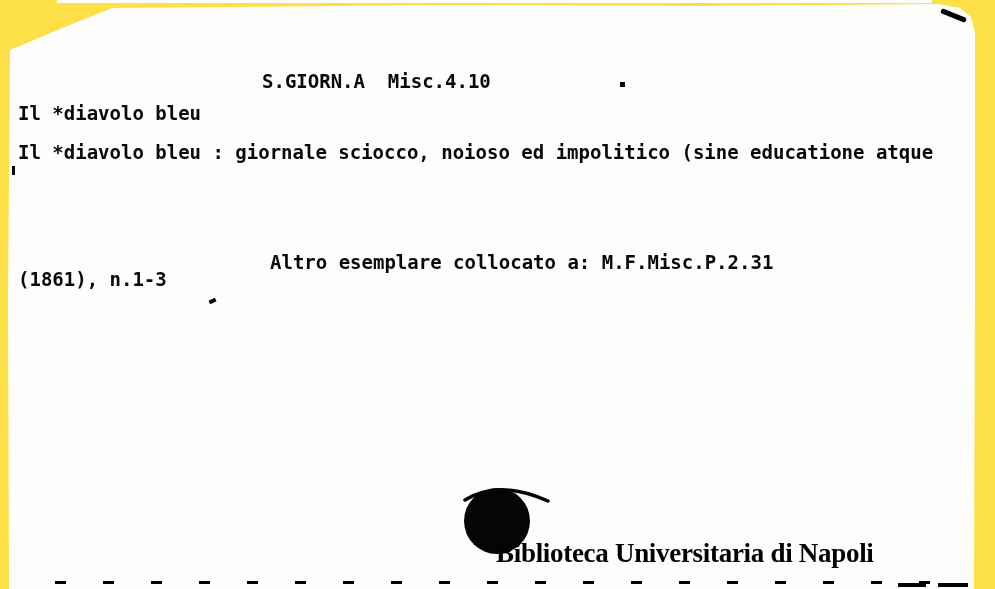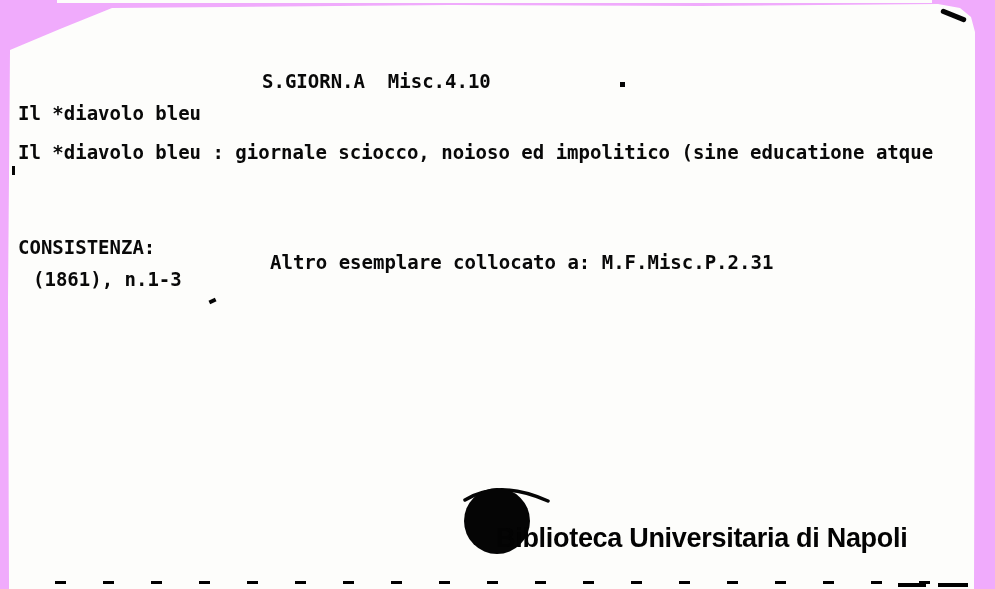--- a/index.html
+++ b/index.html
@@ -4,21 +4,21 @@
 <style>
   html, body {
     margin: 0;
     padding: 0;
     background: #000;
   }
   #canvas {
     position: relative;
     width: 995px;
     height: 589px;
-    background: #f0abfc;
+    background: #fde047;
     overflow: hidden;
     font-family: "DejaVu Sans Mono", monospace;
   }
   
   .top-sliver {
     position: absolute;
     left: 57px; top: 0;
     width: 875px; height: 3px;
     background: #fdfdfb;
   }
@@ -38,23 +38,23 @@
     color: #090909;
     font-family: "DejaVu Sans Mono", monospace;
     font-size: 19px;
     font-weight: 700;
     line-height: 24px;
     white-space: pre;
     letter-spacing: 0;
   }
   .stamp-text {
     position: absolute;
-    left: 496px; top: 523px;
+    left: 496px; top: 538px;
     color: #030303;
-    font-family: Liberation Sans, sans-serif;
+    font-family: Liberation Serif, serif;
     font-size: 27px;
     font-weight: 700;
     letter-spacing: -0.3px;
     white-space: pre;
   }
   .hole-punch {
     position: absolute;
     left: 455px; top: 473px;
     width: 110px; height: 92px;
   }
@@ -86,23 +86,22 @@
   <div class="card"></div>
 
   <div class="typed-line" style="left:262px; top:69px;">S.GIORN.A  Misc.4.10</div>
 
   <div class="typed-line" style="left:18px; top:101px;">Il *diavolo bleu</div>
 
   <div class="typed-line" style="left:18px; top:140px;">Il *diavolo bleu : giornale sciocco, noioso ed impolitico (sine educatione atque</div>
 
 
 
-  <div class="typed-line" style="left:18px; top:235px;">CONSISTENZA:</div>
 
-  <div class="typed-line" style="left:33px; top:267px;text-align:center;">(1861), n.1-3</div>
+  <div class="typed-line" style="left:18px; top:267px;text-align:center;">(1861), n.1-3</div>
 
   <div class="typed-line" style="left:270px; top:250px;">Altro esemplare collocato a: M.F.Misc.P.2.31</div>
 
   <div class="speck" style="left:620px; top:82px; width:5px; height:5px;"></div>
   <div class="speck" style="left:12px; top:166px; width:3px; height:9px;"></div>
   <div class="speck" style="left:209px; top:299px; width:7px; height:4px; transform:rotate(-25deg);"></div>
   <div class="speck" style="left:940px; top:13px; width:27px; height:5px; transform:rotate(22deg); border-radius:3px;"></div>
 
   <svg class="hole-punch" viewBox="0 0 110 92" xmlns="http://www.w3.org/2000/svg">
     <path d="M 10 27 Q 44 6 93 28" fill="none" stroke="#050505" stroke-width="3.5" stroke-linecap="round"></path>

